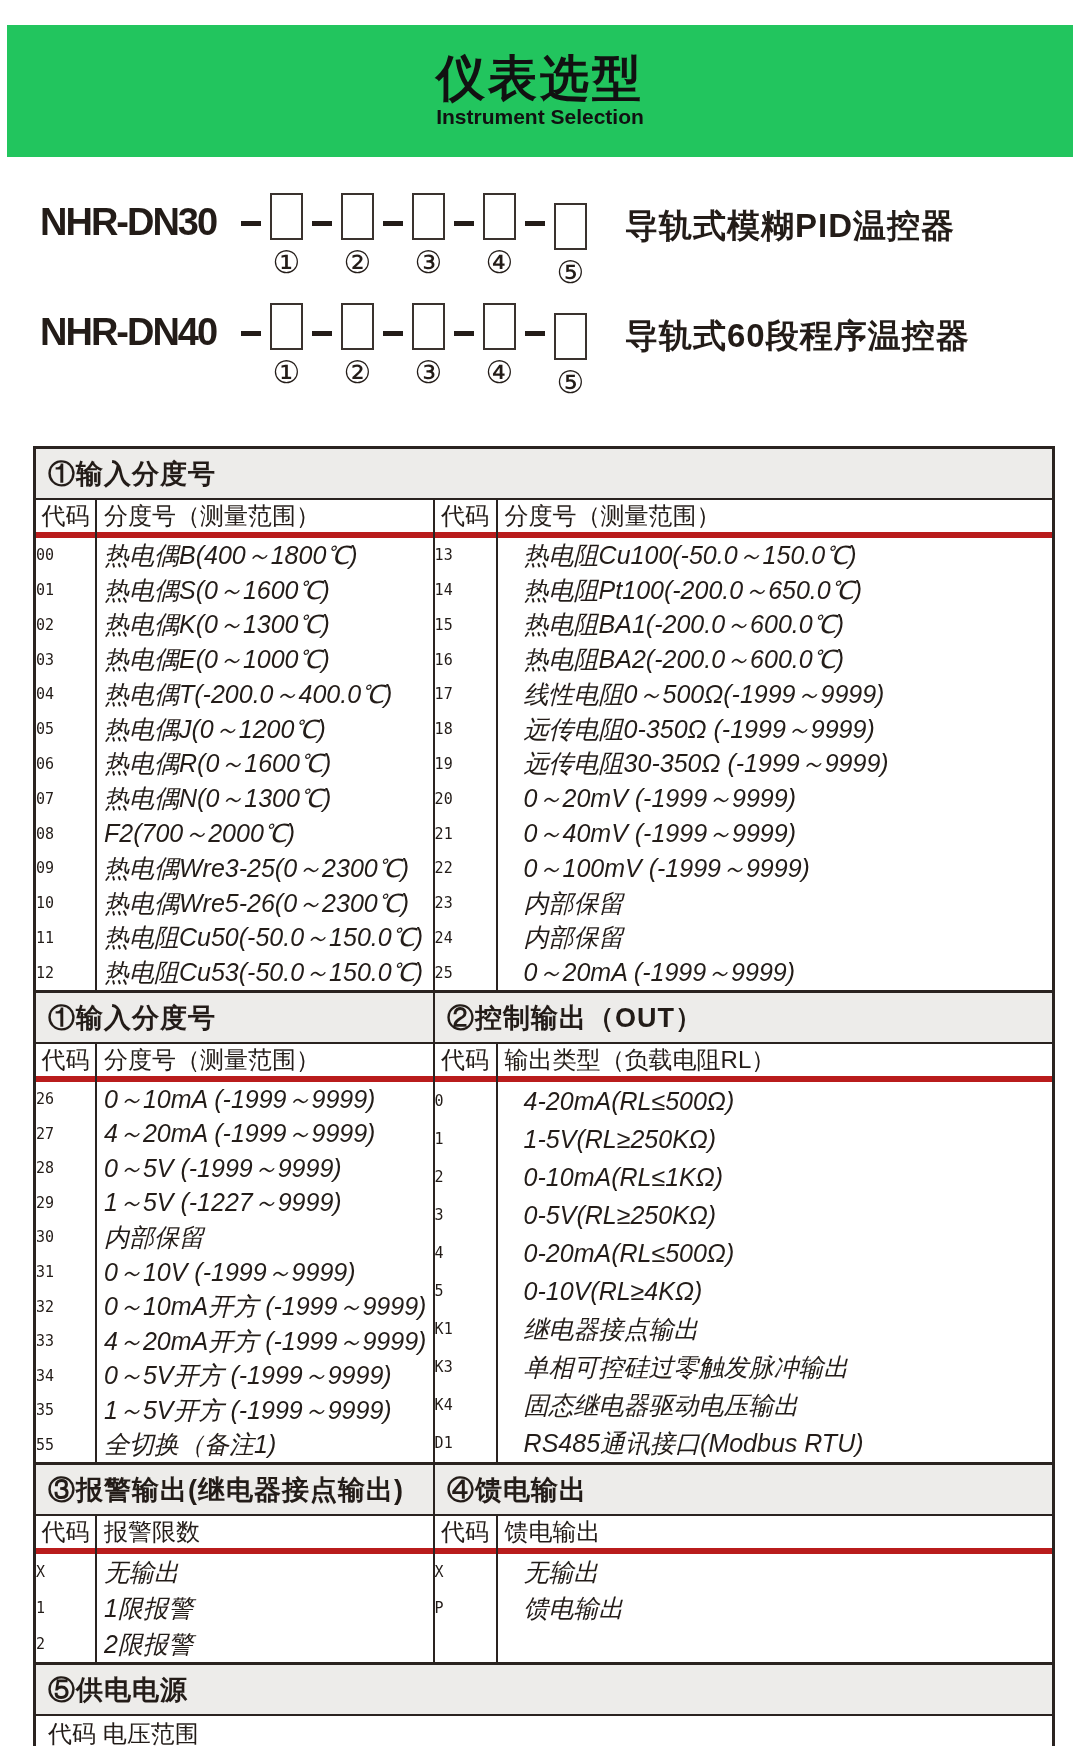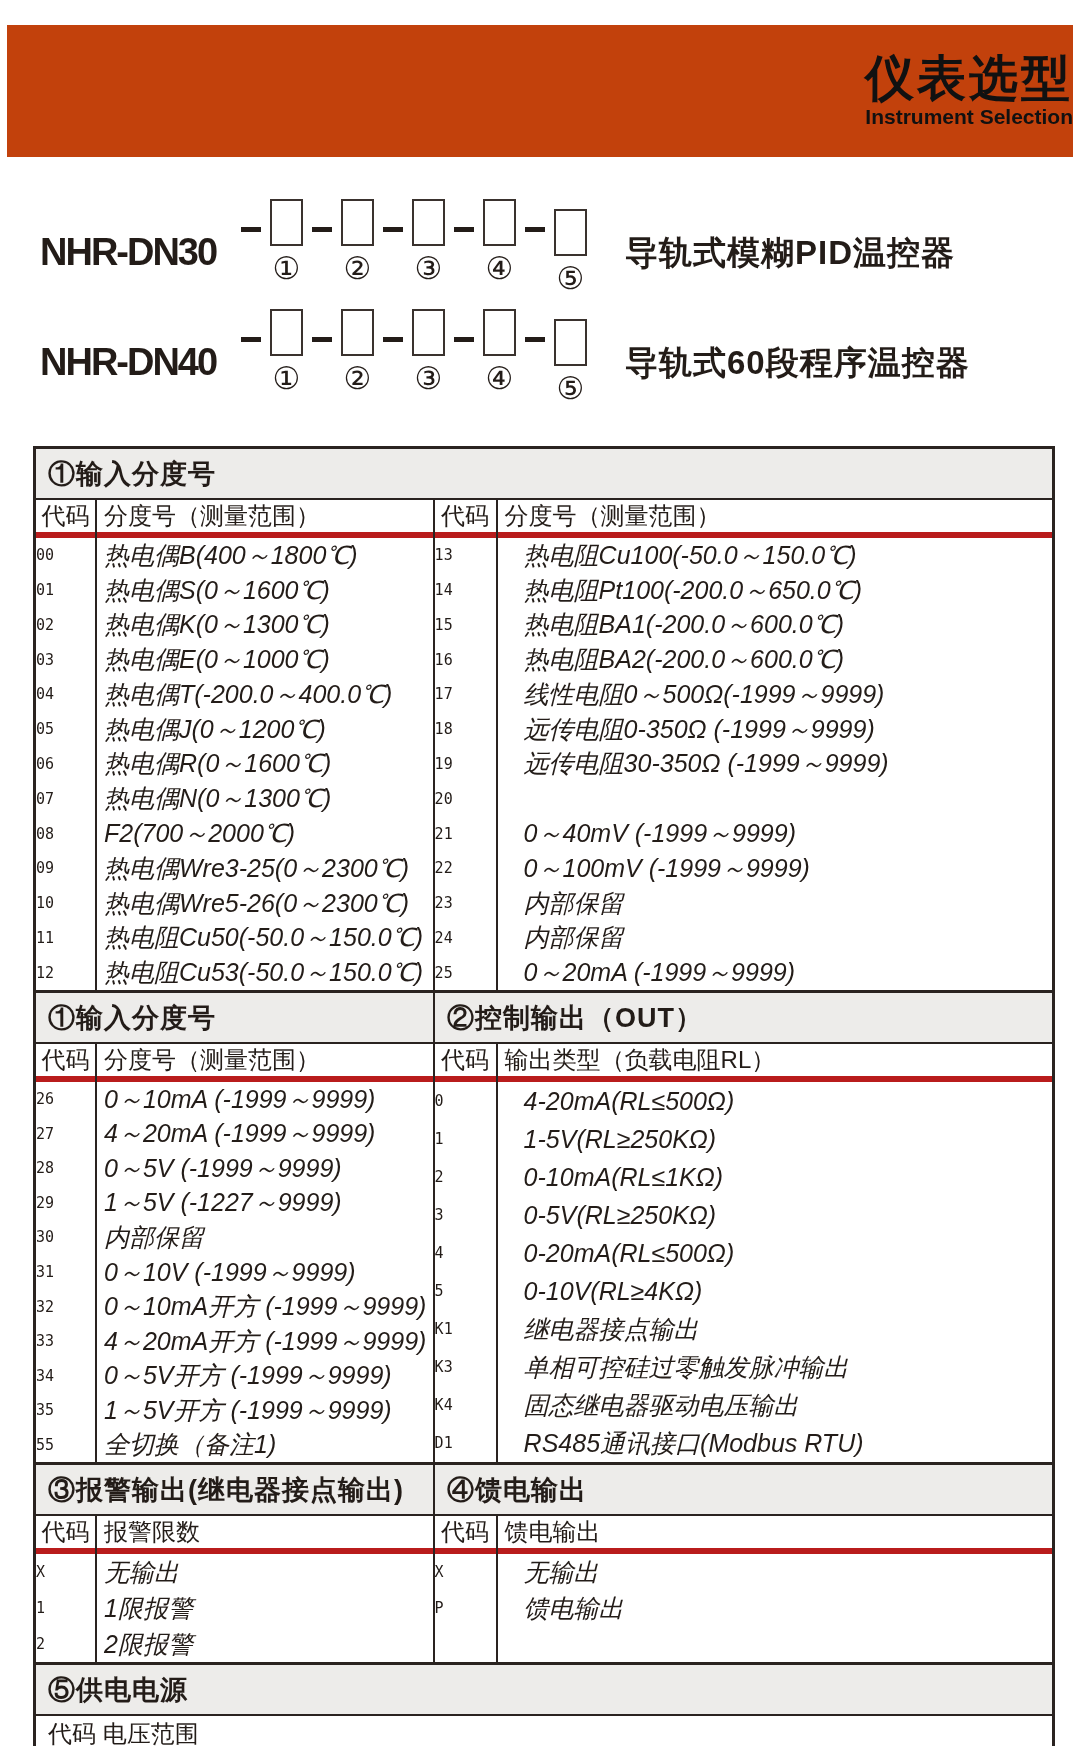--- a/index.html
+++ b/index.html
@@ -1,27 +1,27 @@
 <!DOCTYPE html>
 <html><head>
 <meta charset="utf-8">
 <style>
   * { margin:0; padding:0; box-sizing:border-box; }
   html,body { width:1080px; background:#ffffff; font-family:"Liberation Sans", sans-serif; color:#231c18; }
   body { height:1746px; overflow:hidden; }
 
   
-  .banner { margin:25px 7px 0 7px; height:132px; background:#c2410c;
-            display:flex; flex-direction:column; align-items:flex-end; justify-content:center; }
+  .banner { margin:25px 7px 0 7px; height:132px; background:#22c55e;
+            display:flex; flex-direction:column; align-items:center; justify-content:center; }
   .banner-title { font-size:49px; font-weight:bold; letter-spacing:3px; color:#111; line-height:1.05; }
   .banner-sub { font-size:21px; font-weight:bold; color:#111; letter-spacing:0; }
 
   
   .models { margin:36px 0 0 40px; }
-  .model-line { display:flex; align-items:center; height:110px; }
+  .model-line { display:flex; align-items:flex-start; height:110px; }
   .model-name { font-size:38px; font-weight:bold; letter-spacing:-2px; width:192px; padding-top:8px; white-space:nowrap; }
   .dash { width:20px; height:5px; background:#231c18; margin:28px 9px 0 9px; flex:0 0 auto; }
   .seg { display:flex; flex-direction:column; align-items:center; flex:0 0 auto; }
   .seg .box { width:33px; height:47px; border:2px solid #3a322e; background:#fff; }
   .seg .circ { font-size:31px; margin-top:4px; color:#231c18; }
   .seg:last-of-type { margin-top:10px; }
   .model-desc { font-size:33px; font-weight:bold; margin-left:38px; padding-top:11px; letter-spacing:1px; white-space:nowrap; }
 
   
   .sel-table { margin:33px 0 0 33px; width:1022px; border:3px solid #2a2320; }
@@ -257,20 +257,21 @@
               <div class="cell-desc">远传电阻0-350Ω (-1999～9999)</div>
             </div>
 
             <div class="row">
               <div class="cell-code">19</div>
               <div class="cell-desc">远传电阻30-350Ω (-1999～9999)</div>
             </div>
 
             <div class="row">
               <div class="cell-code">20</div>
+              <div class="cell-desc">0～20mV (-1999～9999)</div>
             </div>
 
             <div class="row">
               <div class="cell-code">21</div>
               <div class="cell-desc">0～40mV (-1999～9999)</div>
             </div>
 
             <div class="row">
               <div class="cell-code">22</div>
               <div class="cell-desc">0～100mV (-1999～9999)</div>

